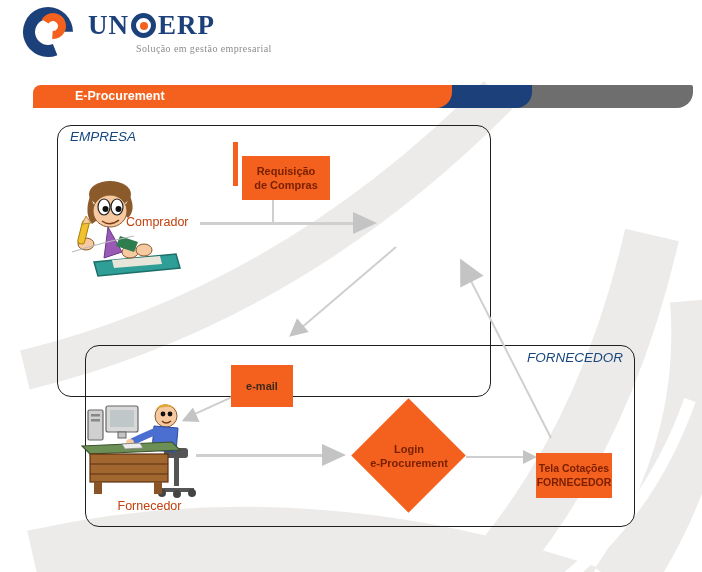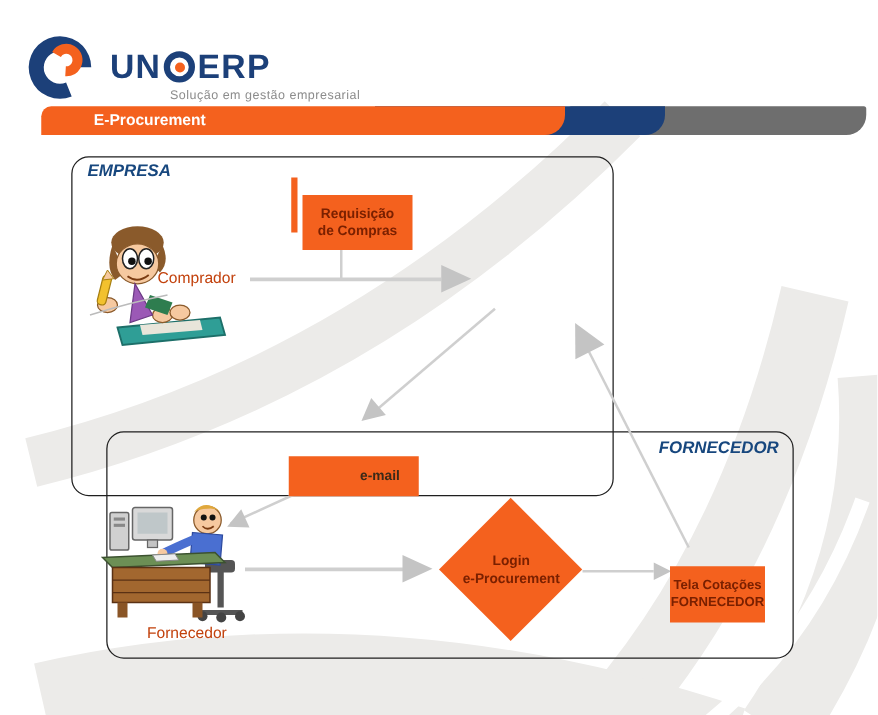--- a/index.html
+++ b/index.html
@@ -4,21 +4,21 @@
 <style>
   html,body{margin:0;padding:0;background:#ffffff;}
   #stage{
     position:relative;width:702px;height:572px;overflow:hidden;
     font-family:"Liberation Sans",sans-serif;background:#ffffff;
   }
   
   #stage svg.watermark{position:absolute;left:0;top:0;z-index:0;}
 
   
-  .logo-wrap{position:absolute;left:20px;top:24px;display:flex;align-items:flex-end;z-index:5;}
+  .logo-wrap{position:absolute;left:20px;top:2px;display:flex;align-items:center;z-index:5;font-family:Liberation Serif, serif;}
   .logo-text{margin-left:10px;padding-top:4px;}
   .wordmark{display:flex;align-items:center;font-weight:bold;font-size:27px;
     color:#1C4079;letter-spacing:1px;line-height:1;}
   .o-glyph{display:inline-block;width:15px;height:15px;border:5px solid #1C4079;
     border-radius:50%;position:relative;margin:0 2px;}
   .o-glyph::after{content:"";position:absolute;left:3.5px;top:3.5px;width:8px;height:8px;
     border-radius:50%;background:#F4611E;}
   .tagline{font-size:10px;color:#8C8C8C;letter-spacing:0.4px;margin-top:4px;margin-left:48px;}
 
   
@@ -27,33 +27,33 @@
   .seg-navy{left:300px;width:232px;background:#1C4079;border-radius:0 0 16px 0;z-index:2;}
   .seg-orange{left:33px;width:419px;background:#F4611E;border-radius:8px 0 16px 0;z-index:3;}
   .banner-title{position:absolute;left:75px;top:85px;height:23px;line-height:23px;
     color:#ffffff;font-weight:bold;font-size:12.5px;z-index:4;}
 
   
   .group-box{position:absolute;border:1.5px solid #1f1f1f;border-radius:14px;
     background:transparent;z-index:1;}
   .box-empresa{left:57px;top:125px;width:432px;height:270px;}
   .box-fornecedor{left:85px;top:345px;width:548px;height:180px;}
-  .group-label{position:absolute;font-weight:bold;font-style:italic;font-size:13.5px;
+  .group-label{position:absolute;font-weight:normal;font-style:italic;font-size:13.5px;
     color:#17477E;z-index:3;}
   .lbl-empresa{left:70px;top:129px;}
   .lbl-fornecedor{left:430px;top:350px;width:193px;text-align:right;}
 
   
   .node{position:absolute;background:#F4611E;color:#7A2000;font-weight:bold;
     font-size:11px;text-align:center;display:flex;flex-direction:column;
     justify-content:center;line-height:1.3;z-index:3;margin-top:14px;}
   .node-requisicao{left:242px;top:142px;width:88px;height:44px;}
   .requisicao-bar{position:absolute;left:233px;top:142px;width:5px;height:44px;
     background:#F4611E;z-index:3;}
-  .node-email{left:231px;top:351px;width:62px;height:32px;color:#3A2A18;padding-left:42px;}
+  .node-email{left:231px;top:351px;width:62px;height:42px;color:#3A2A18;}
   .node-tela{left:536px;top:439px;width:76px;height:45px;font-size:10.5px;}
 
   .mapa-glow{position:absolute;left:363px;top:176px;width:124px;height:88px;
     background:radial-gradient(ellipse at center,#f4571c 0%,#f4571c 46%,
       rgba(244,87,28,0.75) 58%,rgba(244,87,28,0) 72%);
     color:#7A2000;font-weight:bold;font-size:11px;text-align:center;
     display:flex;flex-direction:column;justify-content:center;line-height:1.3;z-index:3;}
 
   .diamond{position:absolute;left:368px;top:415px;width:81px;height:81px;
     background:#F4611E;transform:rotate(45deg);z-index:3;}

